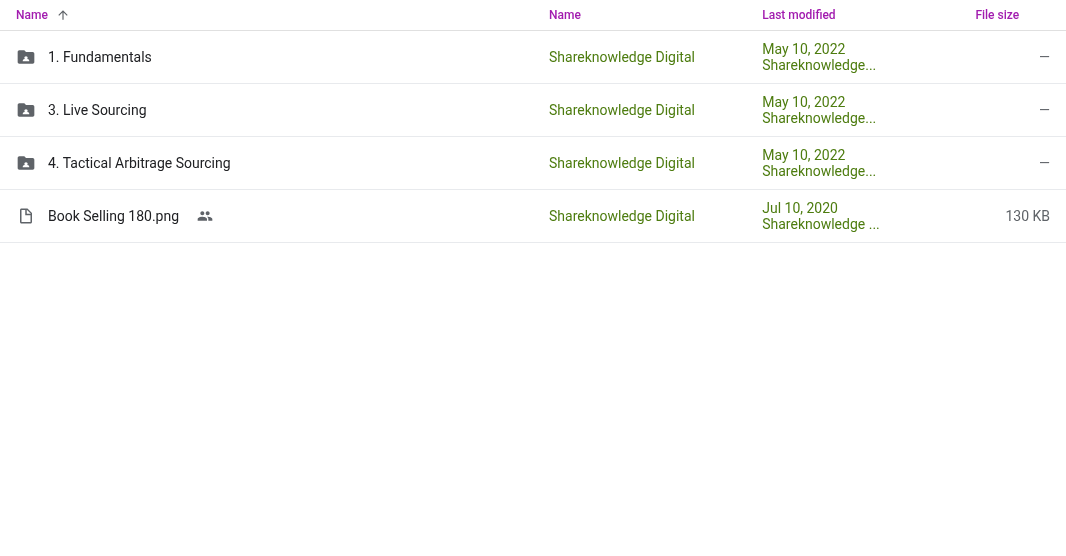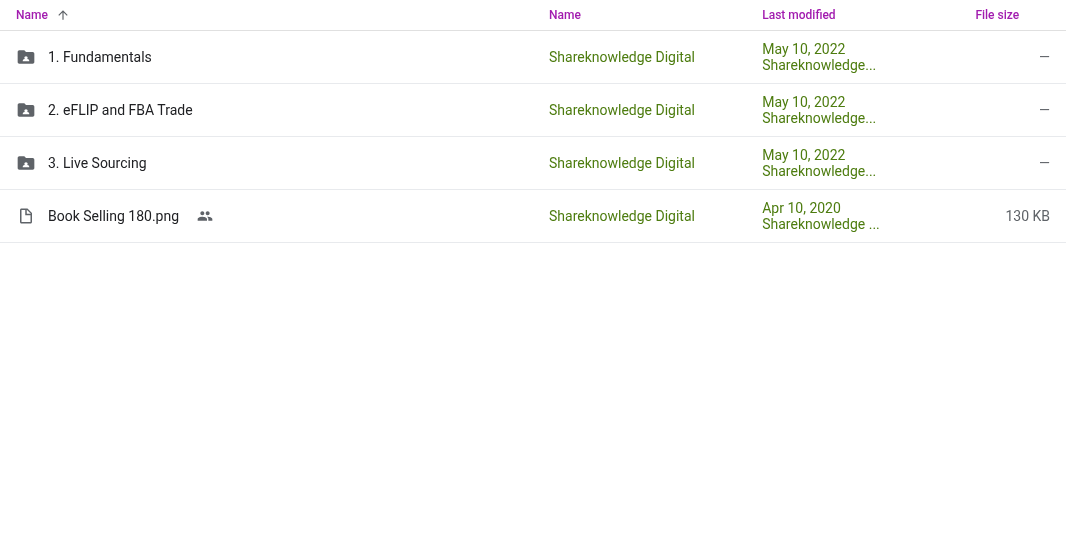--- a/index.html
+++ b/index.html
@@ -179,38 +179,38 @@
       <tr>
         <td class="name-col">
           <div class="name-cell">
         <span class="folder-icon">
           <svg viewBox="0 0 24 24" fill="#5f6368">
             <path d="M10 4H4c-1.1 0-2 .9-2 2v12c0 1.1.9 2 2 2h16c1.1 0 2-.9 2-2V8c0-1.1-.9-2-2-2h-8l-2-2z"></path>
             <circle cx="12" cy="13" r="2" fill="#fff"></circle>
             <path d="M8 17c0-2.2 1.8-3 4-3s4 .8 4 3" fill="#fff"></path>
           </svg>
         </span>
-        <span>2. eFLIP and FBA Trade</span>
+        <span>3. Live Sourcing</span>
       </div>
         </td>
         <td class="owner-col">Shareknowledge Digital</td>
         <td class="modified-col">May 10, 2022 Shareknowledge...</td>
         <td class="size-col">—</td>
       </tr>
       <tr>
         <td class="name-col">
           <div class="name-cell">
         <span class="folder-icon">
           <svg viewBox="0 0 24 24" fill="#5f6368">
             <path d="M10 4H4c-1.1 0-2 .9-2 2v12c0 1.1.9 2 2 2h16c1.1 0 2-.9 2-2V8c0-1.1-.9-2-2-2h-8l-2-2z"></path>
             <circle cx="12" cy="13" r="2" fill="#fff"></circle>
             <path d="M8 17c0-2.2 1.8-3 4-3s4 .8 4 3" fill="#fff"></path>
           </svg>
         </span>
-        <span>3. Live Sourcing</span>
+        <span>4. Tactical Arbitrage Sourcing</span>
       </div>
         </td>
         <td class="owner-col">Shareknowledge Digital</td>
         <td class="modified-col">May 10, 2022 Shareknowledge...</td>
         <td class="size-col">—</td>
       </tr>
       <tr>
         <td class="name-col">
           <div class="name-cell">
         <span class="file-icon">
@@ -220,17 +220,17 @@
         </span>
         <span>Book Selling 180.png</span>
         <span class="shared-icon">
           <svg viewBox="0 0 24 24" fill="#5f6368">
             <path d="M16 11c1.66 0 2.99-1.34 2.99-3S17.66 5 16 5c-1.66 0-3 1.34-3 3s1.34 3 3 3zm-8 0c1.66 0 2.99-1.34 2.99-3S9.66 5 8 5C6.34 5 5 6.34 5 8s1.34 3 3 3zm0 2c-2.33 0-7 1.17-7 3.5V19h14v-2.5c0-2.33-4.67-3.5-7-3.5zm8 0c-.29 0-.62.02-.97.05 1.16.84 1.97 1.97 1.97 3.45V19h6v-2.5c0-2.33-4.67-3.5-7-3.5z"></path>
           </svg>
         </span>
       </div>
         </td>
         <td class="owner-col">Shareknowledge Digital</td>
-        <td class="modified-col">Apr 10, 2020 Shareknowledge ...</td>
+        <td class="modified-col">Jul 10, 2020 Shareknowledge ...</td>
         <td class="size-col">130 KB</td>
       </tr>
     </tbody>
 </table>
 
 </body></html>

